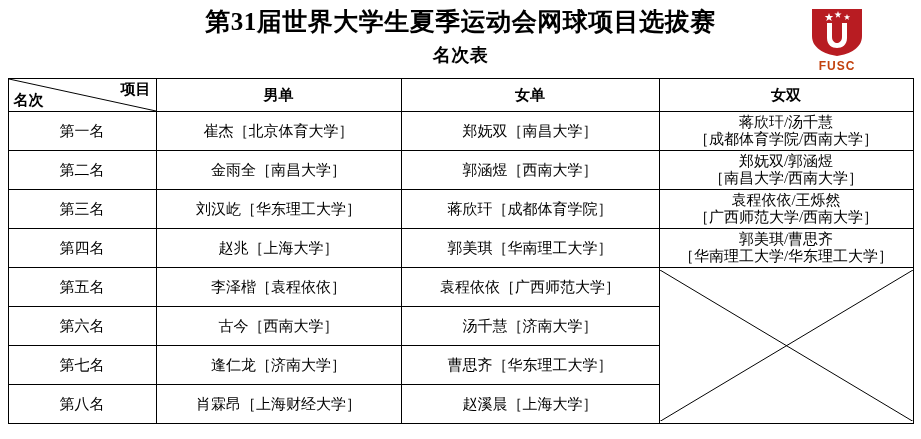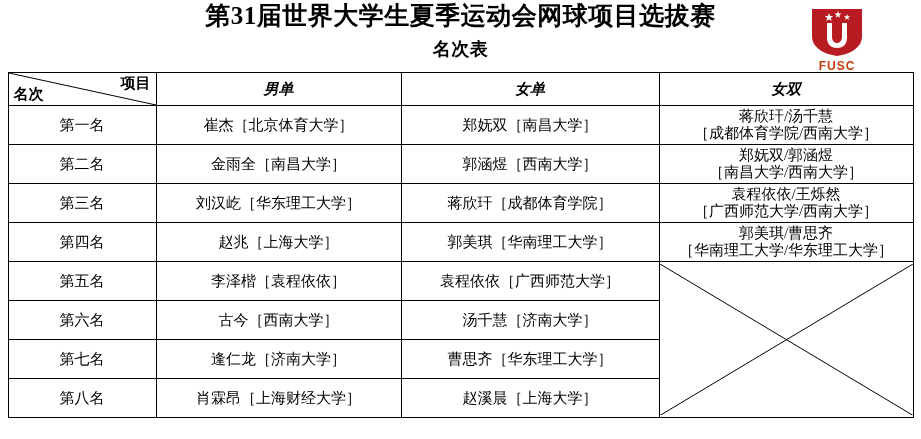--- a/index.html
+++ b/index.html
@@ -15,20 +15,21 @@
     position: relative;
     overflow: hidden;
   }
   .page {
     width: 921px;
     height: 439px;
     position: relative;
     box-sizing: border-box;
   }
   .title-block {
+    padding-top: 6px;
     text-align: center;
   }
   .title-line1 {
     font-size: 25px;
     font-weight: bold;
     letter-spacing: 0.5px;
     line-height: 32px;
   }
   .title-line2 {
     font-size: 18px;
@@ -67,21 +68,20 @@
     border: 1px solid #000000;
     text-align: center;
     vertical-align: middle;
     font-size: 15px;
     padding: 0;
   }
   th.col-head {
     font-size: 17px;
     font-weight: bold;
     height: 32px;
-    font-style: italic;
   }
   td.rank-cell {
     font-size: 15px;
     height: 38px;
   }
   td.entry {
     font-size: 15px;
     line-height: 17px;
     padding: 2px 3px;
   }

